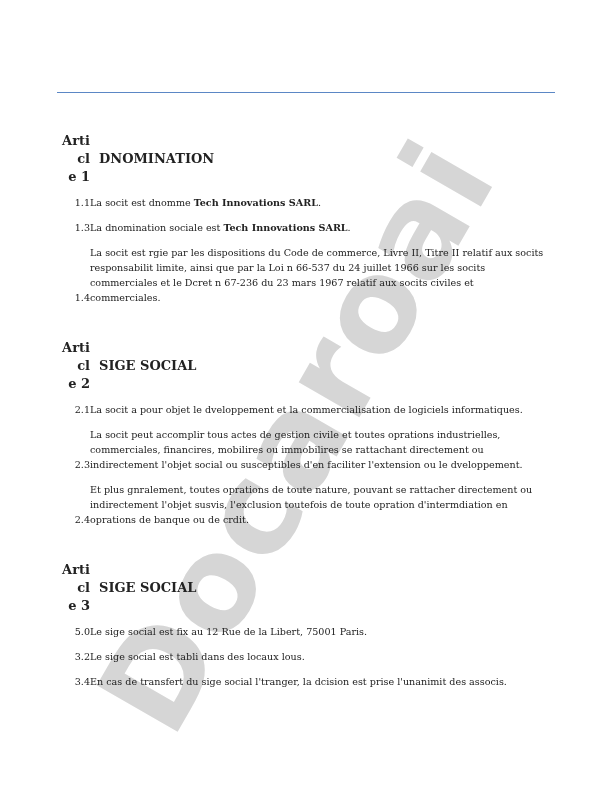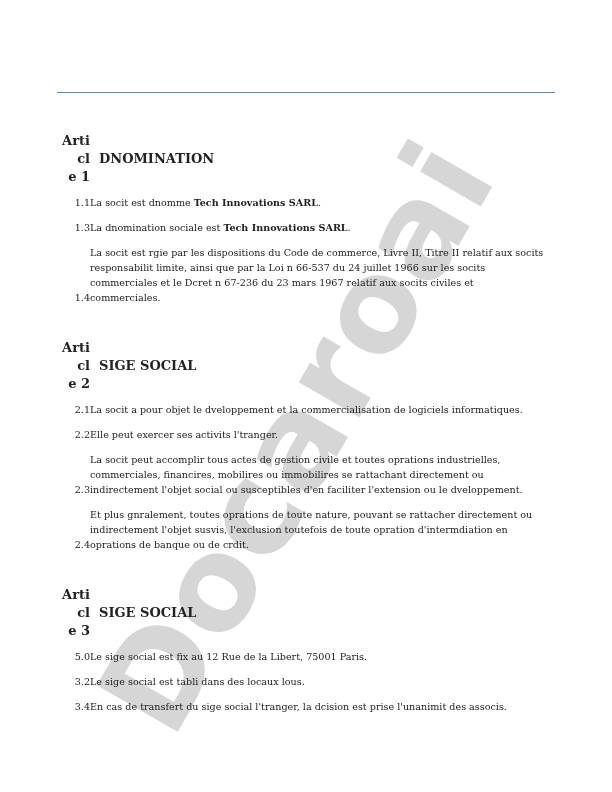--- a/index.html
+++ b/index.html
@@ -145,24 +145,20 @@
           <div>e 2</div>
         </div>
         <div class="article-title">SIGE SOCIAL</div>
       </div>
       <div style="height:9px;"></div>
       <div class="clause">
         <div class="clause-num">2.1</div>
         <div class="clause-text">La socit a pour objet le dveloppement et la commercialisation de logiciels informatiques.</div>
       </div>
       <div class="clause">
-        <div class="clause-num">2.2</div>
-        <div class="clause-text">Elle peut exercer ses activits  l'tranger.</div>
-      </div>
-      <div class="clause">
         <div class="clause-num">2.3</div>
         <div class="clause-text">La socit peut accomplir tous actes de gestion civile et toutes oprations industrielles, commerciales, financires, mobilires ou immobilires se rattachant directement ou indirectement  l'objet social ou susceptibles d'en faciliter l'extension ou le dveloppement.</div>
       </div>
       <div class="clause">
         <div class="clause-num">2.4</div>
         <div class="clause-text">Et plus gnralement, toutes oprations de toute nature, pouvant se rattacher directement ou indirectement  l'objet susvis,  l'exclusion toutefois de toute opration d'intermdiation en oprations de banque ou de crdit.</div>
       </div>
     </div>
 
     <div style="height:24px;"></div>

